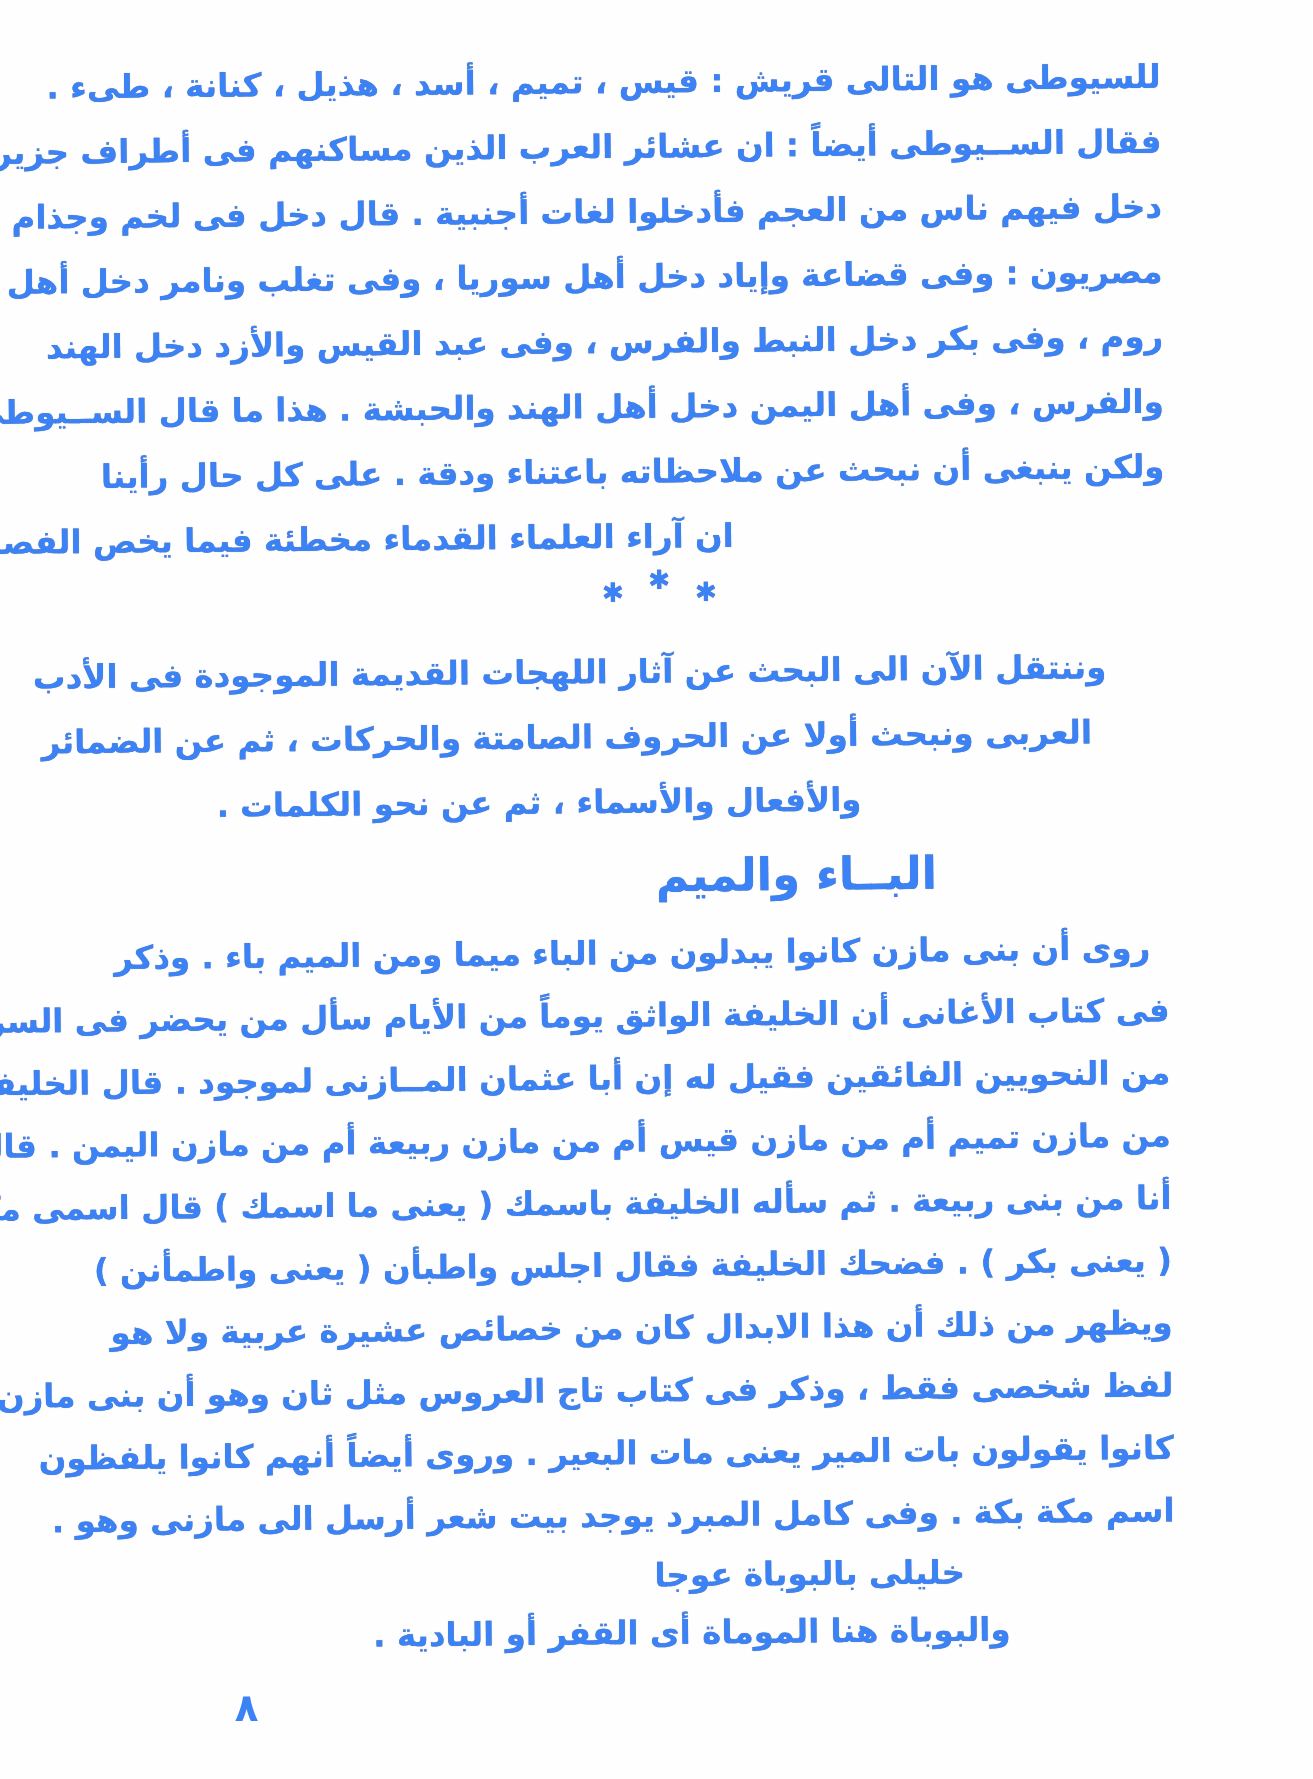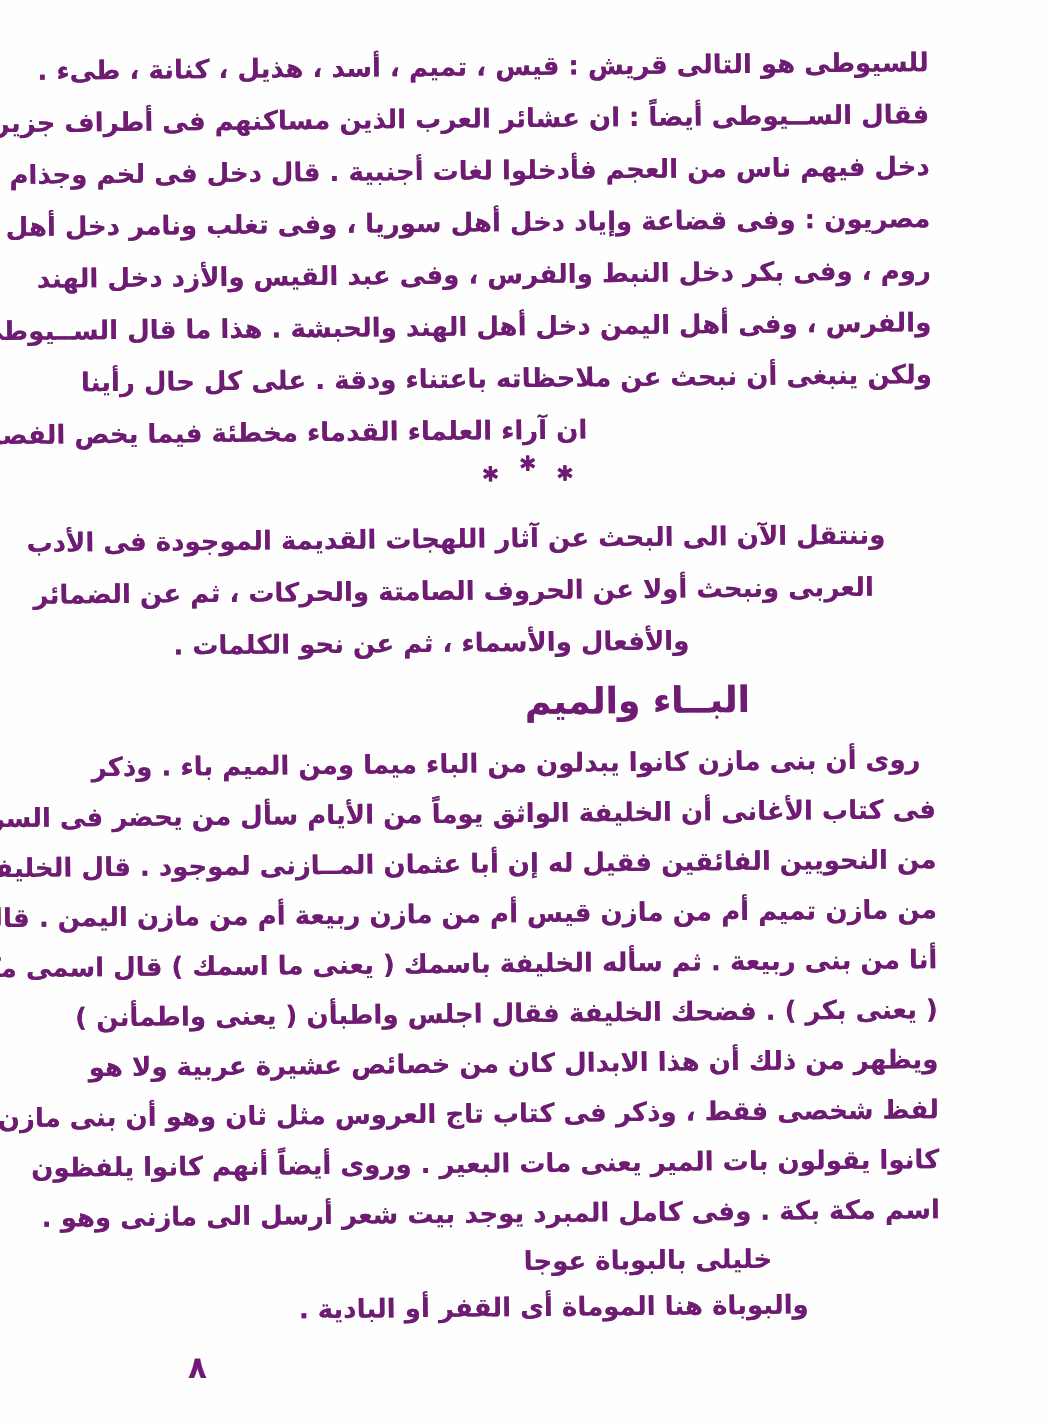--- a/index.html
+++ b/index.html
@@ -6,21 +6,21 @@
   body{
     width:1050px;height:1423px;
     background:#ffffff;
     overflow:hidden;
     position:relative;
     font-family:"DejaVu Sans",sans-serif;
   }
   .sheet{
     position:absolute;inset:0;
     background:#fefefe;
-    color:#701a75;
+    color:#3b82f6;
   }
   .content{
     position:absolute;left:130px;right:115px;top:0;bottom:0;
     direction:rtl;
     transform:rotate(-0.55deg);
     font-weight:bold;
     text-shadow:0 0 0.6px rgba(10,8,6,0.55);
   }
   .block{position:absolute;left:0;right:0;}
   .line{

